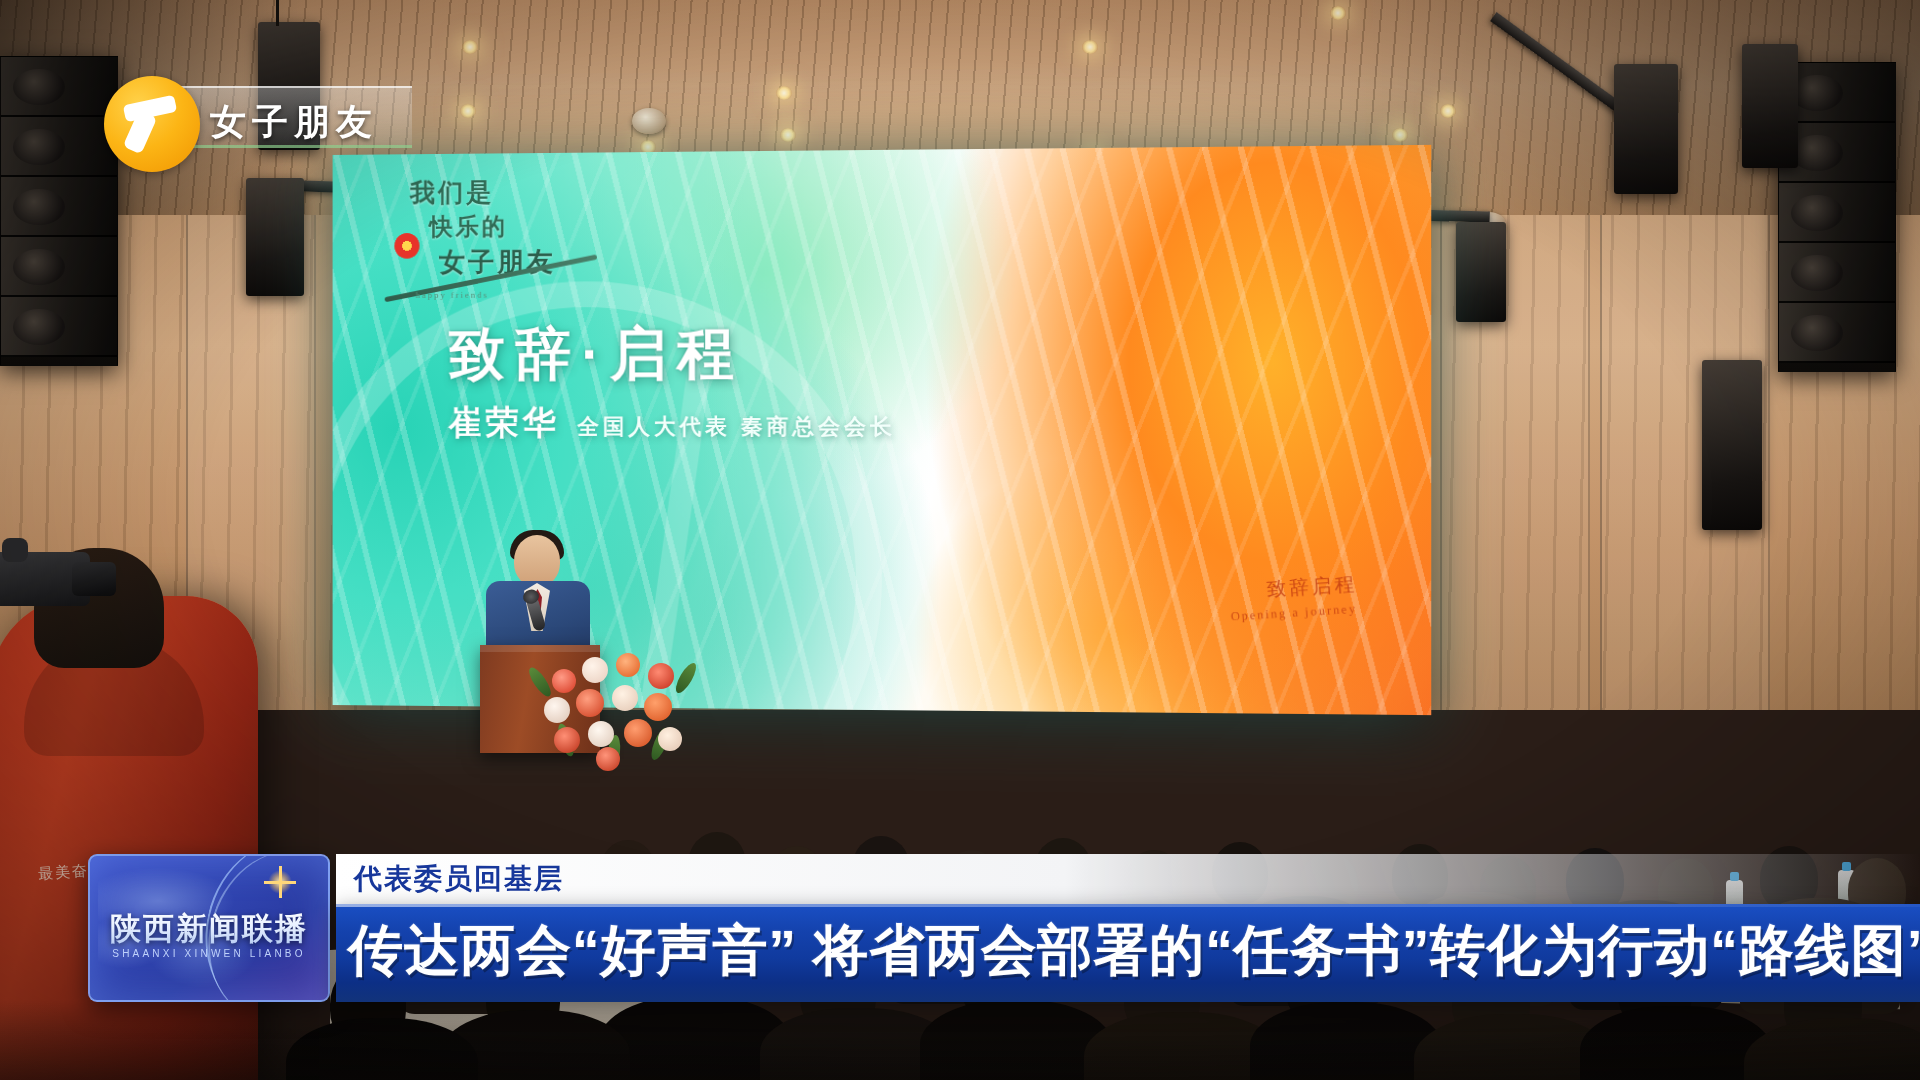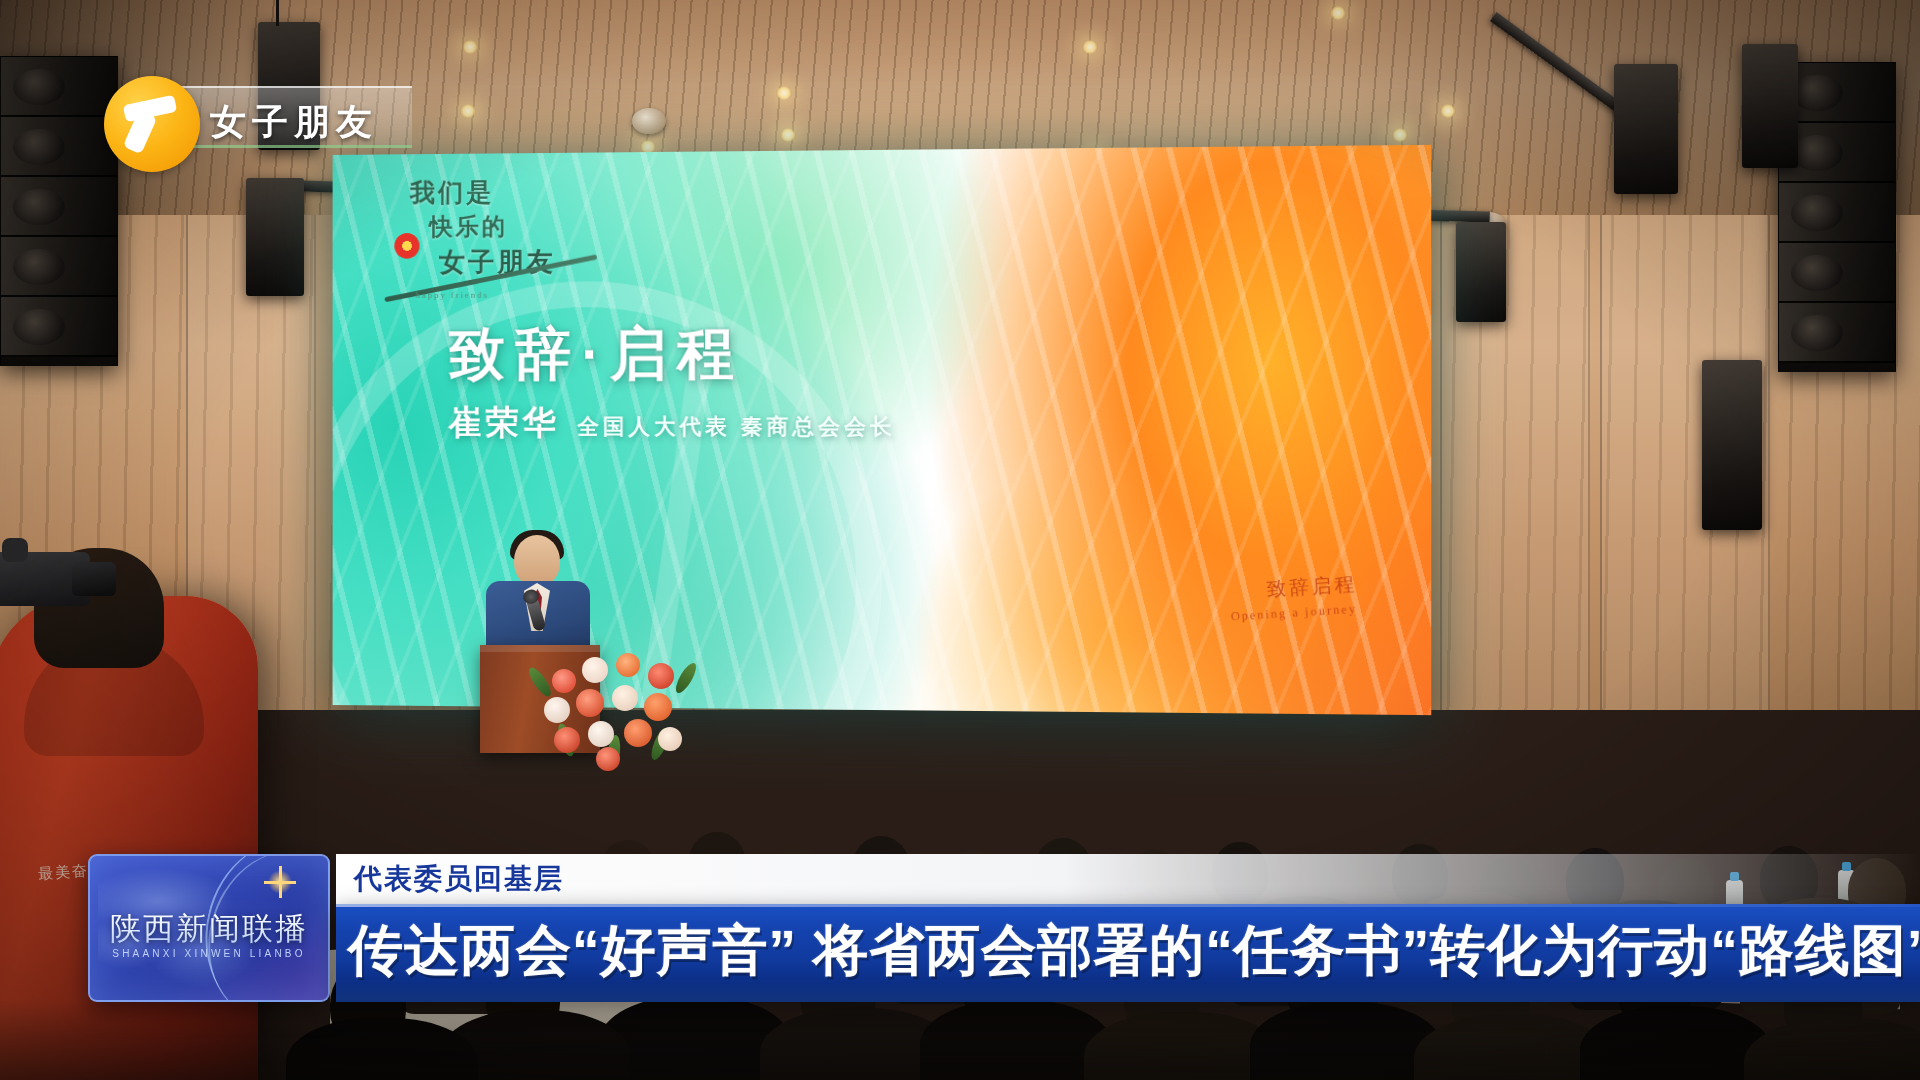--- a/index.html
+++ b/index.html
@@ -225,21 +225,21 @@
   .prog-badge .arc{ position:absolute; right:-46px; top:-18px; width:168px; height:190px;
      border-left:2px solid rgba(170,205,255,.65); border-radius:50%; transform:rotate(12deg); }
   .prog-badge .arc2{ position:absolute; right:-22px; top:-6px; width:140px; height:172px;
      border-left:2px solid rgba(190,220,255,.45); border-radius:50%; transform:rotate(18deg); }
   .prog-badge .star{ position:absolute; right:36px; top:14px; width:24px; height:24px;
      background:radial-gradient(circle,#ffe9a8 0%, rgba(255,200,90,.5) 40%, transparent 70%); }
   .prog-badge .star:before,.prog-badge .star:after{ content:""; position:absolute; background:#ffd77a; }
   .prog-badge .star:before{ left:11px; top:-4px; width:3px; height:32px; }
   .prog-badge .star:after{ left:-4px; top:11px; width:32px; height:3px; }
   .prog-badge .nm{ position:absolute; left:50%; top:52px; transform:translateX(-50%);
-     font-size:31px; font-weight:400; letter-spacing:2px; white-space:nowrap;
+     font-size:31px; font-weight:700; letter-spacing:2px; white-space:nowrap;
      background:linear-gradient(180deg,#ffffff 0%,#e6efff 45%,#a9c2ef 100%);
      -webkit-background-clip:text; background-clip:text; color:transparent;
      filter:drop-shadow(0 2px 3px rgba(0,0,0,.55)); }
   .prog-badge .py{ position:absolute; left:50%; top:92px; transform:translateX(-50%);
      font-size:10px; letter-spacing:3.2px; color:#c6d8ff; white-space:nowrap; opacity:.95; }
 
   .kicker{ position:absolute; left:336px; top:4px; width:1584px; height:50px;
      background:linear-gradient(90deg,#ffffff 0%,#f3f4f6 46%,rgba(232,234,238,.55) 74%,rgba(225,228,233,0) 100%); }
   .kicker span{ position:absolute; left:18px; top:6px; font-size:28px; font-weight:700;
      letter-spacing:2px; color:#17379b; white-space:nowrap; }

